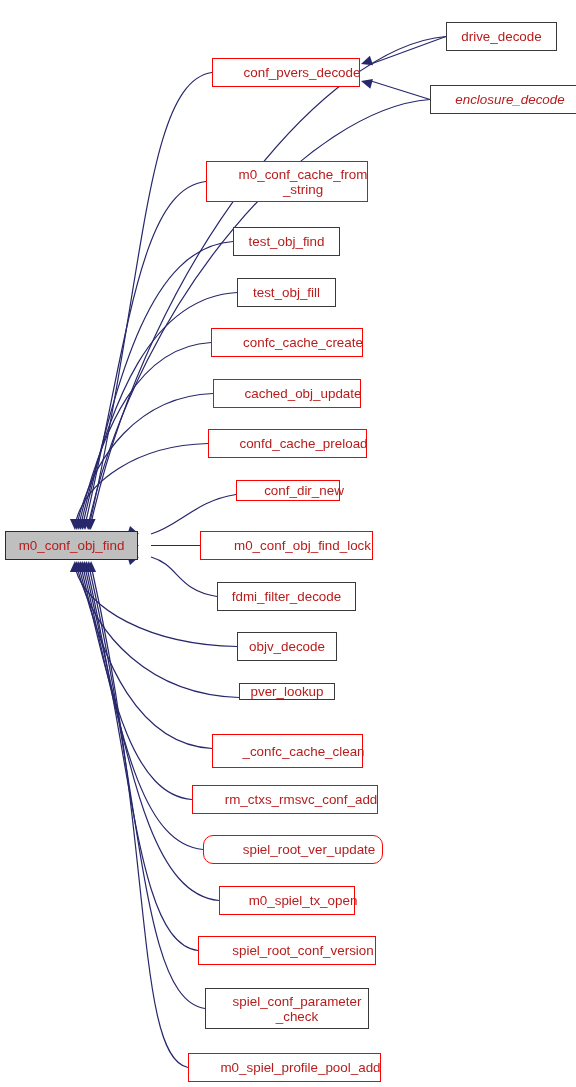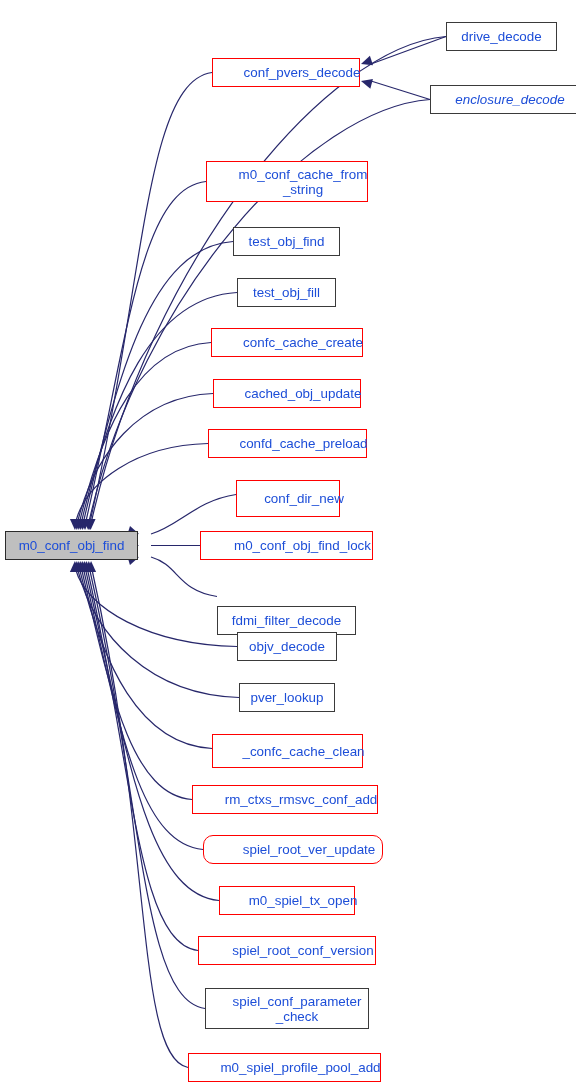--- a/index.html
+++ b/index.html
@@ -29,21 +29,21 @@
   .node {
     position: absolute;
     box-sizing: border-box;
     display: flex;
     align-items: center;
     justify-content: center;
     text-align: center;
     background: #ffffff;
     font-size: 13.4px;
     line-height: 15px;
-    color: #1d4ed8;
+    color: #b91c1c;
     white-space: pre-line;
     letter-spacing: 0px;
     z-index: 5;
   }
   .node.black {
     border: 1.4px solid #3a3a3a;
   }
   .node.red {
     border: 1.4px solid #ff0000;
     padding-left: 32px;
@@ -115,25 +115,25 @@
       <div class="node black" style="left: 446px; top: 22px; width: 111px; height: 29px;"><span class="node-label">drive_decode</span></div>
       <div class="node red" style="left: 212px; top: 58px; width: 148px; height: 29px;"><span class="node-label">conf_pvers_decode</span></div>
       <div class="node black" style="left: 430px; top: 85px; width: 160px; height: 29px; font-style: italic;"><span class="node-label">enclosure_decode</span></div>
       <div class="node red" style="left: 206px; top: 161px; width: 162px; height: 41px;"><span class="node-label">m0_conf_cache_from
 _string</span></div>
       <div class="node black" style="left: 233px; top: 227px; width: 107px; height: 29px;"><span class="node-label">test_obj_find</span></div>
       <div class="node black" style="left: 237px; top: 278px; width: 99px; height: 29px;"><span class="node-label">test_obj_fill</span></div>
       <div class="node red" style="left: 211px; top: 328px; width: 152px; height: 29px;"><span class="node-label">confc_cache_create</span></div>
       <div class="node red" style="left: 213px; top: 379px; width: 148px; height: 29px;"><span class="node-label">cached_obj_update</span></div>
       <div class="node red" style="left: 208px; top: 429px; width: 159px; height: 29px;"><span class="node-label">confd_cache_preload</span></div>
-      <div class="node red" style="left: 236px; top: 480px; width: 104px; height: 37px;"><span class="node-label">conf_dir_new</span></div>
+      <div class="node red" style="left: 236px; top: 480px; width: 104px; height: 21px;"><span class="node-label">conf_dir_new</span></div>
       <div class="node red" style="left: 200px; top: 531px; width: 173px; height: 29px;"><span class="node-label">m0_conf_obj_find_lock</span></div>
-      <div class="node black" style="left: 217px; top: 582px; width: 139px; height: 29px; margin-top: 24px;"><span class="node-label">fdmi_filter_decode</span></div>
+      <div class="node black" style="left: 217px; top: 582px; width: 139px; height: 29px;"><span class="node-label">fdmi_filter_decode</span></div>
       <div class="node black" style="left: 237px; top: 632px; width: 100px; height: 29px;"><span class="node-label">objv_decode</span></div>
-      <div class="node black" style="left: 239px; top: 683px; width: 96px; height: 29px;"><span class="node-label">pver_lookup</span></div>
+      <div class="node black" style="left: 239px; top: 683px; width: 96px; height: 17px;"><span class="node-label">pver_lookup</span></div>
       <div class="node red" style="left: 212px; top: 734px; width: 151px; height: 34px;"><span class="node-label">_confc_cache_clean</span></div>
       <div class="node red" style="left: 192px; top: 785px; width: 186px; height: 29px;"><span class="node-label">rm_ctxs_rmsvc_conf_add</span></div>
       <div class="node red" style="left: 203px; top: 835px; width: 180px; height: 29px; border-radius: 10px;"><span class="node-label">spiel_root_ver_update</span></div>
       <div class="node red" style="left: 219px; top: 886px; width: 136px; height: 29px;"><span class="node-label">m0_spiel_tx_open</span></div>
       <div class="node red" style="left: 198px; top: 936px; width: 178px; height: 29px;"><span class="node-label">spiel_root_conf_version</span></div>
       <div class="node black" style="left: 205px; top: 988px; width: 164px; height: 41px; padding-left: 20px;"><span class="node-label">spiel_conf_parameter
 _check</span></div>
       <div class="node red" style="left: 188px; top: 1053px; width: 193px; height: 29px;"><span class="node-label">m0_spiel_profile_pool_add</span></div>
     </div>
 </div>

